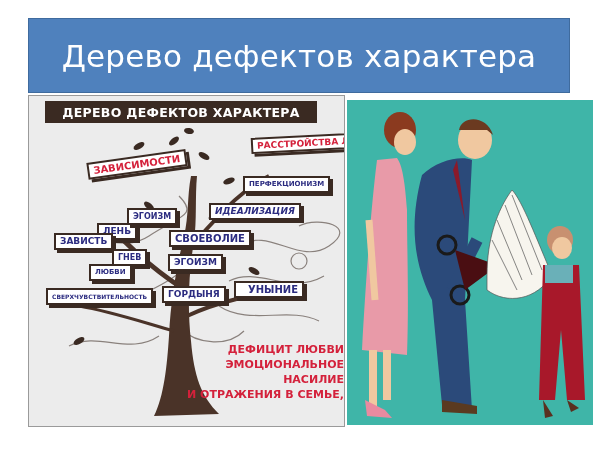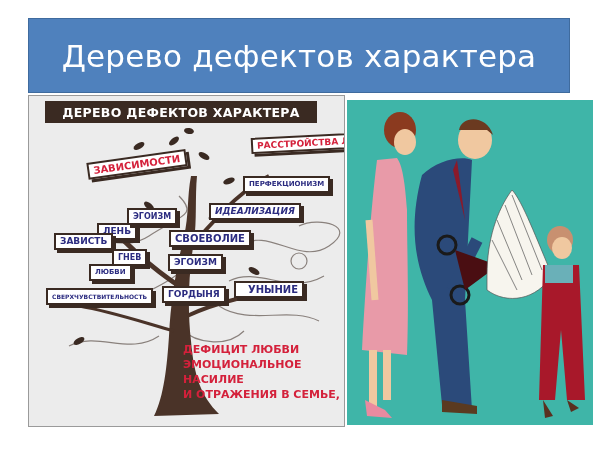--- a/index.html
+++ b/index.html
@@ -4,21 +4,21 @@
 <style>
   html,body{margin:0;padding:0;background:#ffffff;}
   body{width:600px;height:450px;position:relative;overflow:hidden;font-family:"Liberation Sans",sans-serif;}
   .title-band{position:absolute;left:28px;top:18px;width:542px;height:75px;background:#4f81bd;border:1px solid #3f6b9e;box-sizing:border-box;display:flex;align-items:center;justify-content:center;}
   .title-band span{color:#ffffff;font-family:"DejaVu Sans",sans-serif;font-size:31px;letter-spacing:0.2px;}
   .left-panel{position:absolute;left:28px;top:95px;width:317px;height:332px;background:#ececec;border:1px solid #9a9a9a;box-sizing:border-box;overflow:hidden;}
   .poster-title{position:absolute;left:16px;top:5px;width:272px;height:22px;background:#3a2a22;color:#fff;font-family:"DejaVu Sans",sans-serif;font-weight:bold;font-size:12.5px;display:flex;align-items:center;justify-content:center;letter-spacing:0.3px;transform:scaleX(0.85);transform-origin:left center;width:320px;}
   .tree{position:absolute;left:0;top:0;width:317px;height:332px;}
   .lbl{position:absolute;background:#ffffff;border:2px solid #3a2a22;color:#2c2c80;font-family:"DejaVu Sans",sans-serif;font-weight:bold;font-size:9px;padding:1px 4px;white-space:nowrap;line-height:11px;box-shadow:3px 3px 0 #3a2a22;}
   .lbl.red{color:#d4213b;}
-  .bottom-text{position:absolute;left:154px;top:246px;color:#d4213b;font-family:"DejaVu Sans",sans-serif;font-weight:bold;font-size:11px;line-height:15px;}
+  .bottom-text{position:absolute;left:154px;top:246px;color:#d4213b;font-family:"DejaVu Sans",sans-serif;font-weight:bold;font-size:11px;line-height:15px;text-align:right;}
   .right-panel{position:absolute;left:347px;top:100px;width:246px;height:325px;background:#3fb5a8;overflow:hidden;}
   .scene{position:absolute;left:0;top:0;width:246px;height:325px;}
 </style>
 </head>
 <body>
 
 <div class="title-band">
   <span>Дерево дефектов характера</span>
 </div>
 

